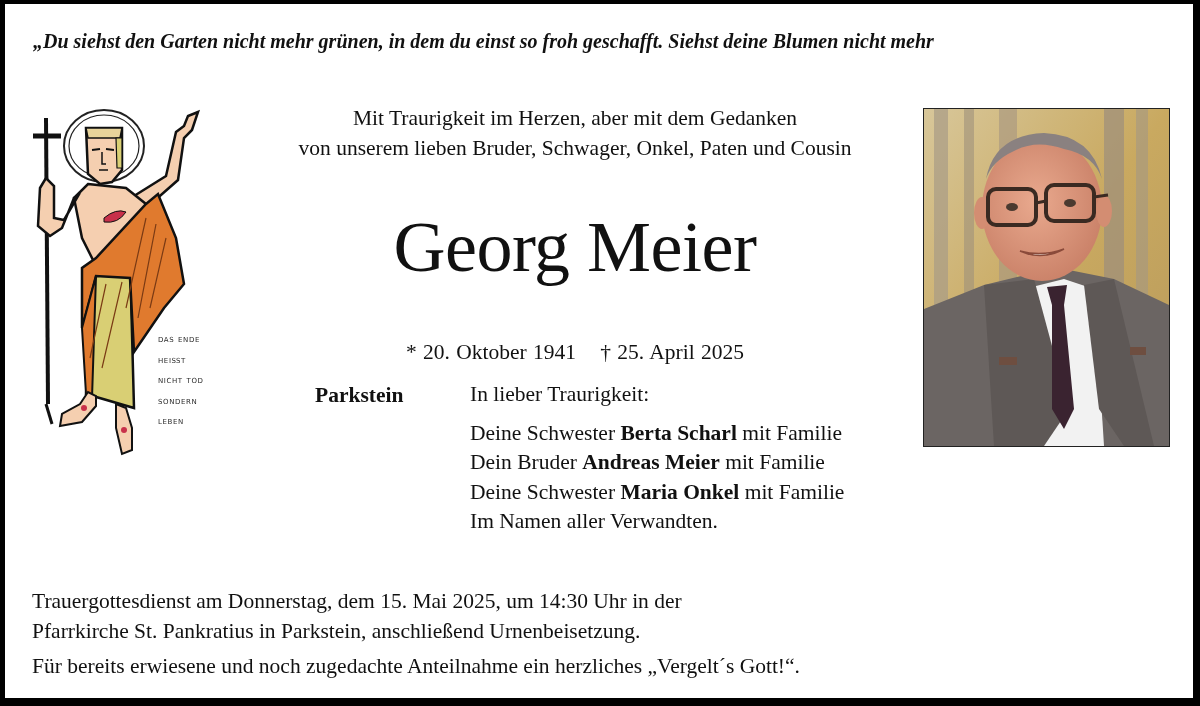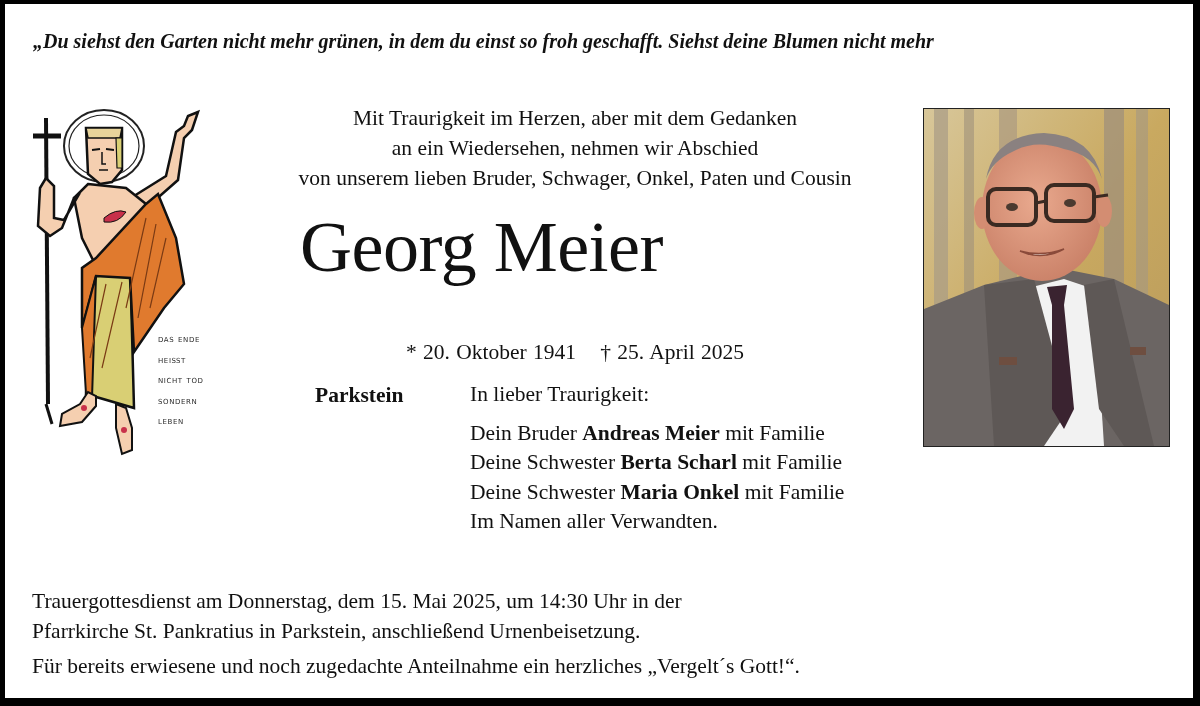--- a/index.html
+++ b/index.html
@@ -2,21 +2,21 @@
 <html><head>
 <meta charset="utf-8">
 <style>
   html, body { margin: 0; padding: 0; background: #ffffff; }
   body { width: 1200px; height: 706px; position: relative; overflow: hidden; font-family: "Liberation Serif", serif; color: #111111; }
   .frame { position: absolute; left: 0; top: 0; width: 1200px; height: 706px; box-sizing: border-box; background: #fff;
            border-top: 4px solid #000; border-left: 5px solid #000; border-right: 7px solid #000; border-bottom: 8px solid #000; }
   .motto { position: absolute; left: 33px; top: 26px; width: 1130px; font-family: "Liberation Serif", serif; font-style: italic; font-weight: bold;
            font-size: 20px; line-height: 30px; color: #111; }
   .intro { position: absolute; left: 250px; top: 103px; width: 650px; text-align: center; font-size: 21.5px; line-height: 30px; }
-  .name { position: absolute; left: 300px; top: 205px; width: 550px; font-size: 72px; line-height: 84px; letter-spacing: -0.5px; }
+  .name { position: absolute; left: 300px; top: 205px; width: 550px; text-align: center; font-size: 72px; line-height: 84px; letter-spacing: -0.5px; }
   .dates { position: absolute; left: 300px; top: 297px; width: 550px; text-align: center; font-size: 21.5px; line-height: 30px; word-spacing: 1px; margin-top: 40px; }
   .dates .gap { display: inline-block; width: 24px; }
   .place { position: absolute; left: 315px; top: 380px; font-size: 21.5px; font-weight: bold; line-height: 30px; }
   .family { position: absolute; left: 470px; top: 380px; font-size: 21.5px; line-height: 29.5px; }
   .family .first { margin-bottom: 9px; }
   .family b { font-weight: bold; }
   .service { position: absolute; left: 32px; top: 586px; font-size: 21.5px; line-height: 30px; }
   .thanks { position: absolute; left: 32px; top: 651px; font-size: 21.5px; line-height: 30px; }
   .emblem { position: absolute; left: 26px; top: 108px; width: 180px; height: 352px; }
   .emblem-text { position: absolute; left: 158px; top: 329px; font-family: "DejaVu Sans", sans-serif; font-size: 10px; line-height: 20.5px;
@@ -73,39 +73,38 @@
 <div class="emblem-text">
   <span>Das Ende</span>
   <span>heißt</span>
   <span>nicht Tod</span>
   <span>sondern</span>
   <span>Leben</span>
 </div>
 
 <div class="intro">
   <div>Mit Traurigkeit im Herzen, aber mit dem Gedanken</div>
-  <div>an ein Wiedersehen, nehmen wir Abschied</div>
   <div>von unserem lieben Bruder, Schwager, Onkel, Paten und Cousin</div>
 </div>
 
 <div class="name">Georg Meier</div>
 
 <div class="dates">
   <span>* 20. Oktober 1941</span><span class="gap"></span><span>† 25. April 2025</span>
 </div>
 
 <div class="place">Parkstein</div>
 
 <div class="family">
   <div class="first">In lieber Traurigkeit:</div>
   <div>
-    <span>Dein Bruder </span><b>Andreas Meier</b><span> mit Familie</span>
+    <span>Deine Schwester </span><b>Berta Scharl</b><span> mit Familie</span>
   </div>
   <div>
-    <span>Deine Schwester </span><b>Berta Scharl</b><span> mit Familie</span>
+    <span>Dein Bruder </span><b>Andreas Meier</b><span> mit Familie</span>
   </div>
   <div>
     <span>Deine Schwester </span><b>Maria Onkel</b><span> mit Familie</span>
   </div>
   <div>Im Namen aller Verwandten.</div>
 </div>
 
 <div class="photo">
   <svg width="245" height="337" viewBox="0 0 245 337" xmlns="http://www.w3.org/2000/svg">
     <defs>

